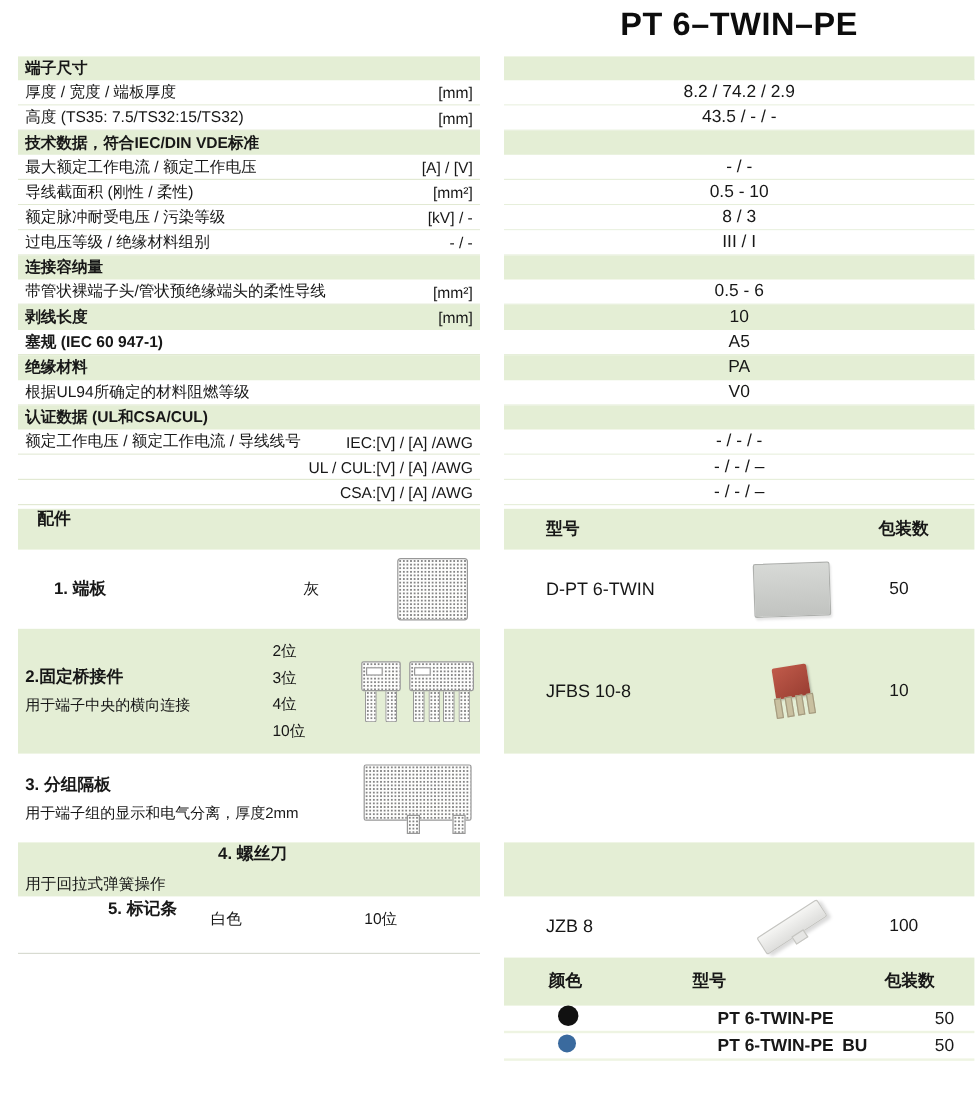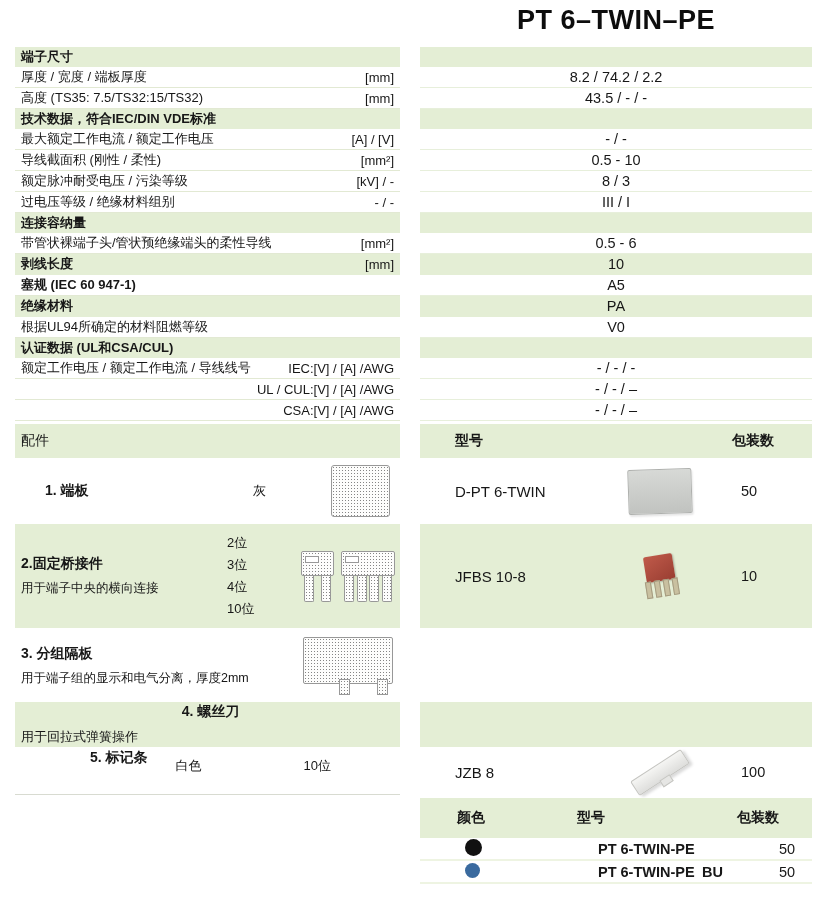--- a/index.html
+++ b/index.html
@@ -25,21 +25,21 @@
   .cr .val{font-size:14.5px;}
   .green{background:#e4eed5 !important;border-bottom-color:#e4eed5 !important;}
 
   
   #acc{position:absolute;left:15px;top:424px;width:797px;}
   .arow{display:flex;}
   .arow .al{width:385px;box-sizing:border-box;background:#fff;}
   .arow .agap{width:20px;}
   .arow .ar{flex:1;box-sizing:border-box;background:#fff;}
   .ahead{height:34px;}
-  .ahead .al{display:flex;align-items:center;padding-left:6px;font-weight:400;font-size:14px;}
+  .ahead .al{display:flex;align-items:flex-start;padding-left:16px;font-weight:700;font-size:14px;}
   .ahead .ar{display:flex;align-items:center;justify-content:space-between;
              padding:0 38px 0 35px;font-weight:700;font-size:14px;}
   .r1{height:60px;margin-top:3px;}
   .r2{height:104px;margin-top:3px;}
   .r3{height:69px;margin-top:3px;}
   .r4{height:45px;margin-top:2px;}
   .r5{height:46px;margin-top:2px;}
   .r5 .al{border-bottom:1px solid #d8dbd1;}
 
   .acc1{display:flex;align-items:center;padding:0 10px 0 6px;height:100%;}
@@ -132,21 +132,21 @@
           <span class="val"></span>
         </div>
       </div>
       <div class="srow item">
         <div class="cl">
           <span class="lbl">厚度 / 宽度 / 端板厚度</span>
           <span class="unit">[mm]</span>
         </div>
         <div class="gap"></div>
         <div class="cr">
-          <span class="val">8.2 / 74.2 / 2.2</span>
+          <span class="val">8.2 / 74.2 / 2.9</span>
         </div>
       </div>
       <div class="srow item">
         <div class="cl">
           <span class="lbl">高度 (TS35: 7.5/TS32:15/TS32)</span>
           <span class="unit">[mm]</span>
         </div>
         <div class="gap"></div>
         <div class="cr">
           <span class="val">43.5 / - / -</span>

